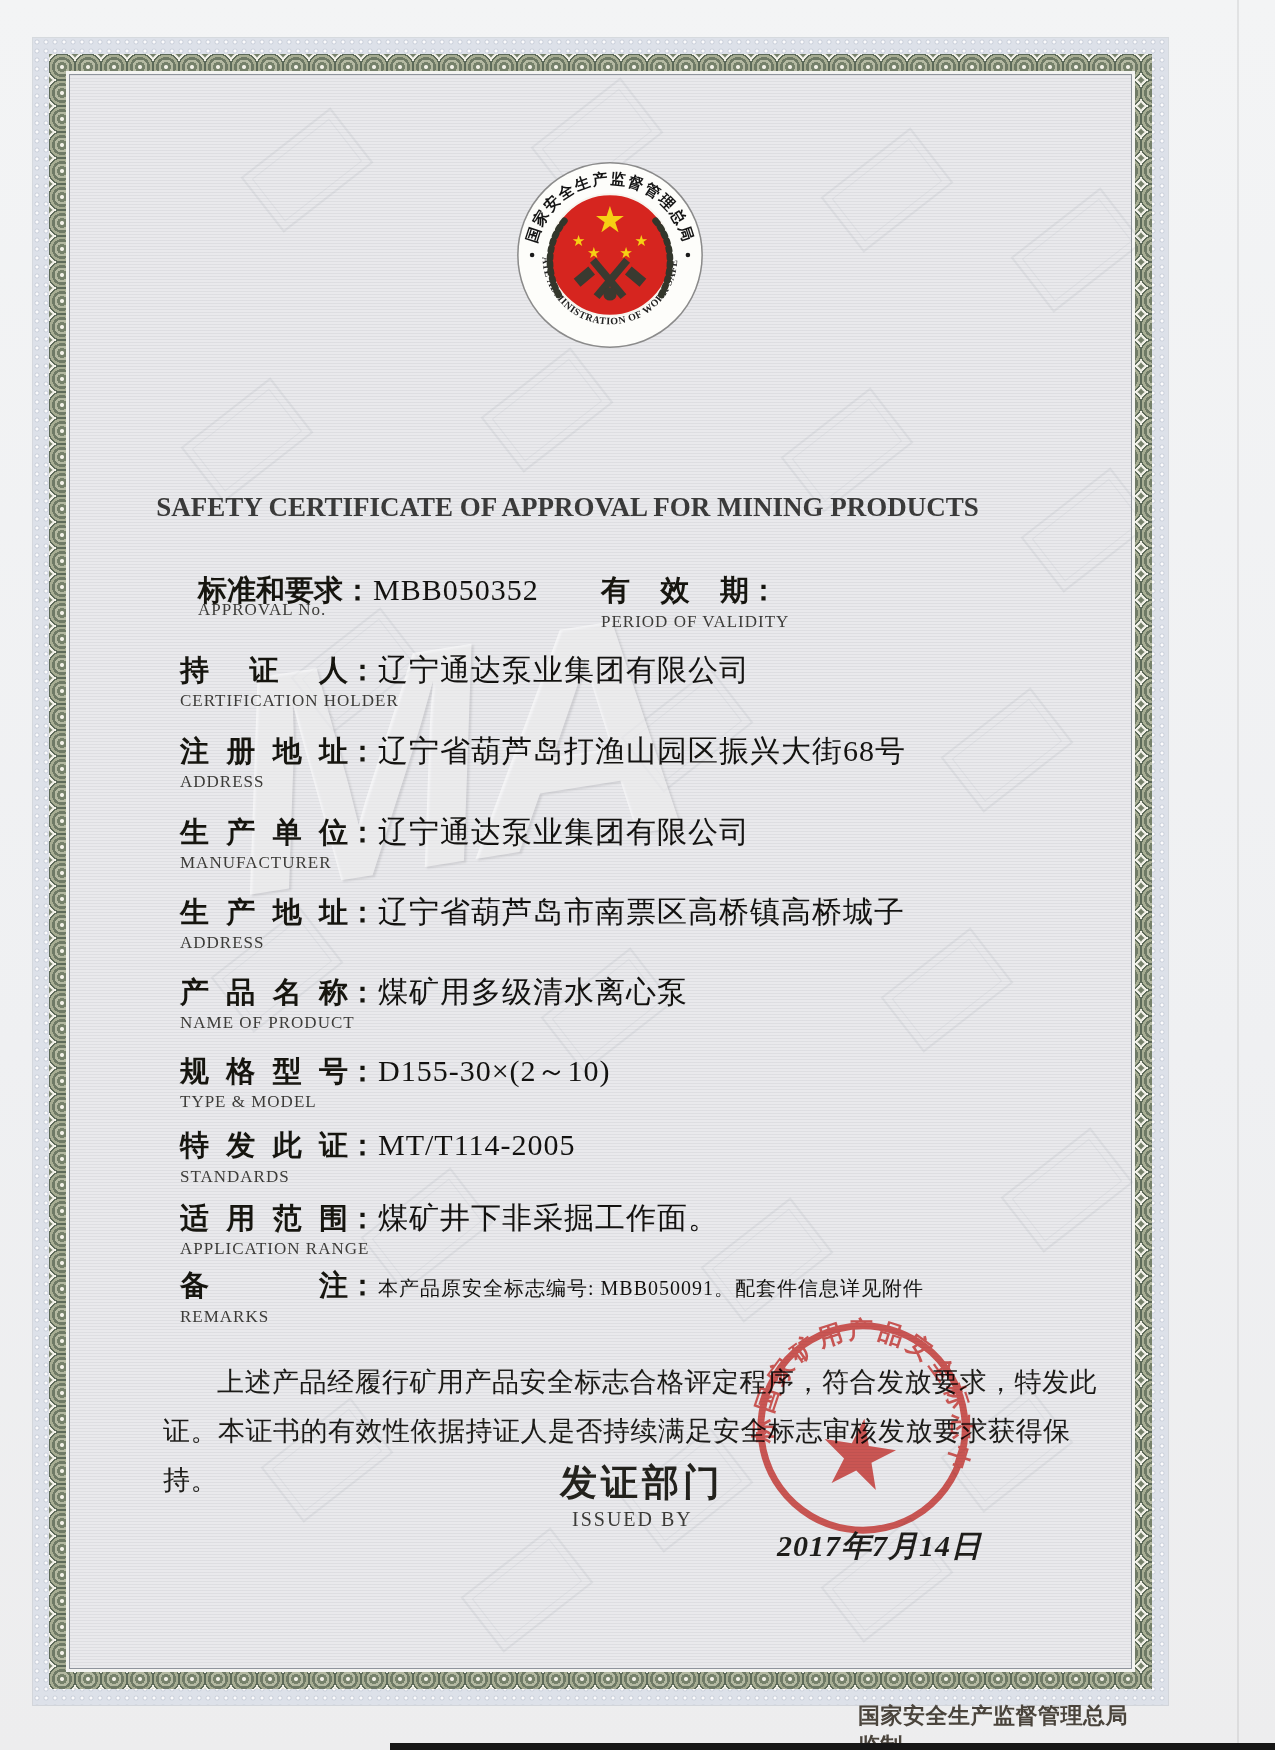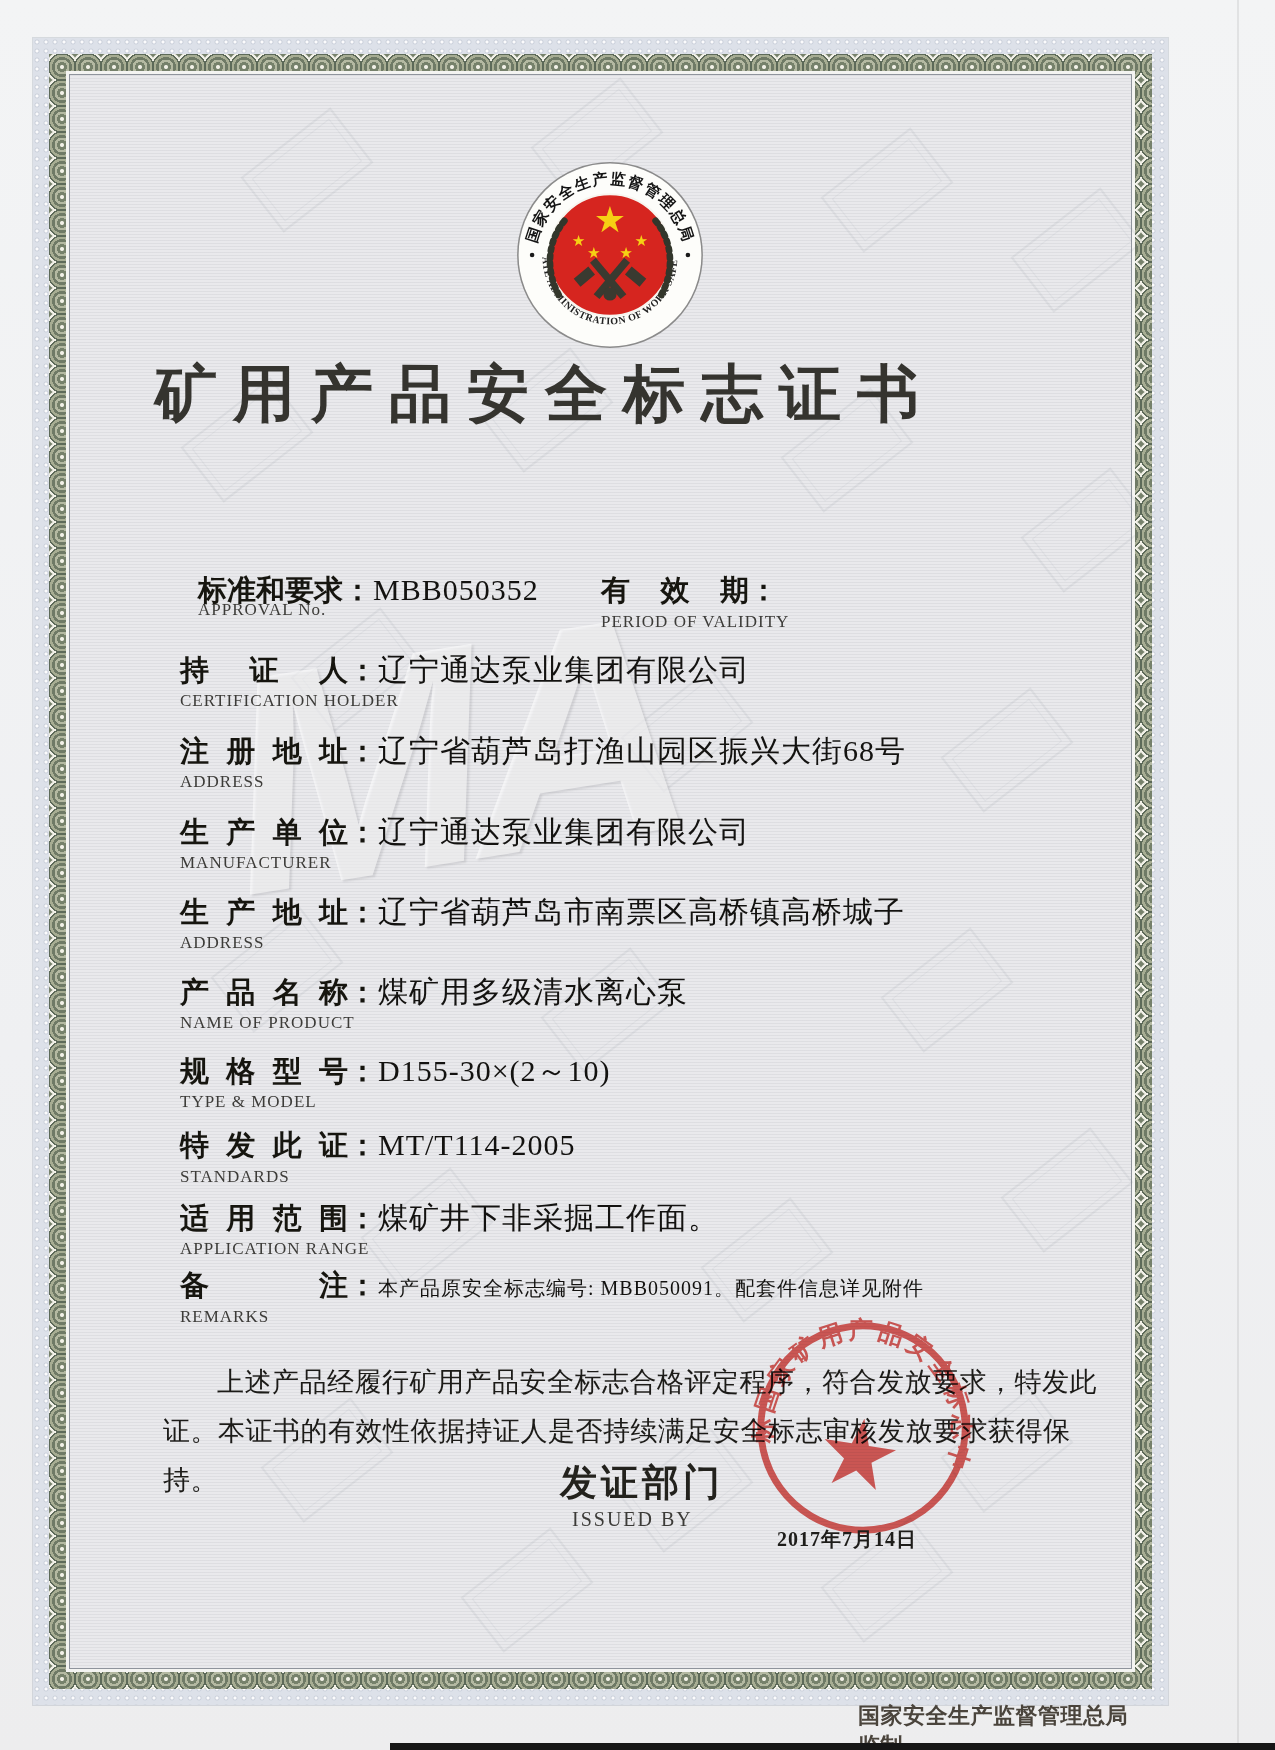--- a/index.html
+++ b/index.html
@@ -164,21 +164,21 @@
         <g transform="translate(100,127)" fill="#3a3a30">
           <rect x="-4" y="-28" width="8" height="50" transform="rotate(40)"></rect>
           <rect x="-4" y="-28" width="8" height="50" transform="rotate(-40)"></rect>
           <rect x="-28" y="-26" width="20" height="11" transform="rotate(-40)"></rect>
           <rect x="8" y="-26" width="20" height="11" transform="rotate(40)"></rect>
           <circle cx="0" cy="14" r="7"></circle>
         </g>
       </svg>
     </div>
 
-    <div class="abs cjk-title" style="left:120px;top:352px;width:850px;text-align:center;font-size:62px;letter-spacing:16px;">矿用产品安全标志证书</div>
+    <div class="abs" style="left:105px;top:492px;width:925px;text-align:center;font-size:27px;font-weight:700;color:#3a3a3a;">SAFETY CERTIFICATE OF APPROVAL FOR MINING PRODUCTS</div>
 
     <div class="abs lblrow" style="left:198px;top:571px;">
       <span>标准和要求</span><span class="colon">：</span><span class="val" style="font-size:30px;">MBB050352</span>
     </div>
     <div class="abs sub" style="left:198px;top:600px;">APPROVAL No.</div>
 
     <div class="abs lblrow" style="left:601px;top:571px;">
       <span class="lbl" style="width:148px;">有效期</span><span class="colon">：</span>
     </div>
     <div class="abs sub" style="left:601px;top:612px;">PERIOD OF VALIDITY</div>
@@ -215,20 +215,20 @@
         <defs>
           <path id="stampArc" d="M 29,152 A 93,93 0 1 1 201,152" fill="none"></path>
         </defs>
         <text font-size="25" font-weight="700" fill="#d8433f" letter-spacing="4">
           <textPath href="#stampArc" startOffset="50%" text-anchor="middle" id="stamp-text">安标国家矿用产品安全标志中心</textPath>
         </text>
         <text x="115" y="175" font-size="96" text-anchor="middle" fill="#d8433f">★</text>
       </svg>
     </div>
 
-    <div class="abs" style="left:777px;top:1526px;font-size:20px;color:#1e1d1a;font-weight:600;letter-spacing:1px;">2017年7月14日</div>
+    <div class="abs" style="left:777px;top:1526px;font-size:30px;color:#1e1d1a;font-weight:600;letter-spacing:1px;font-style:italic;">2017年7月14日</div>
 
     <div class="abs" style="left:858px;top:1701px;width:290px;font-size:22px;color:#4a443c;letter-spacing:0.5px;font-weight:600;">国家安全生产监督管理总局监制</div>
   </div>
 
   <div class="scan-edge-right"></div>
   <div class="scan-strip-bottom"></div>
 </div>
 
 </body></html>

